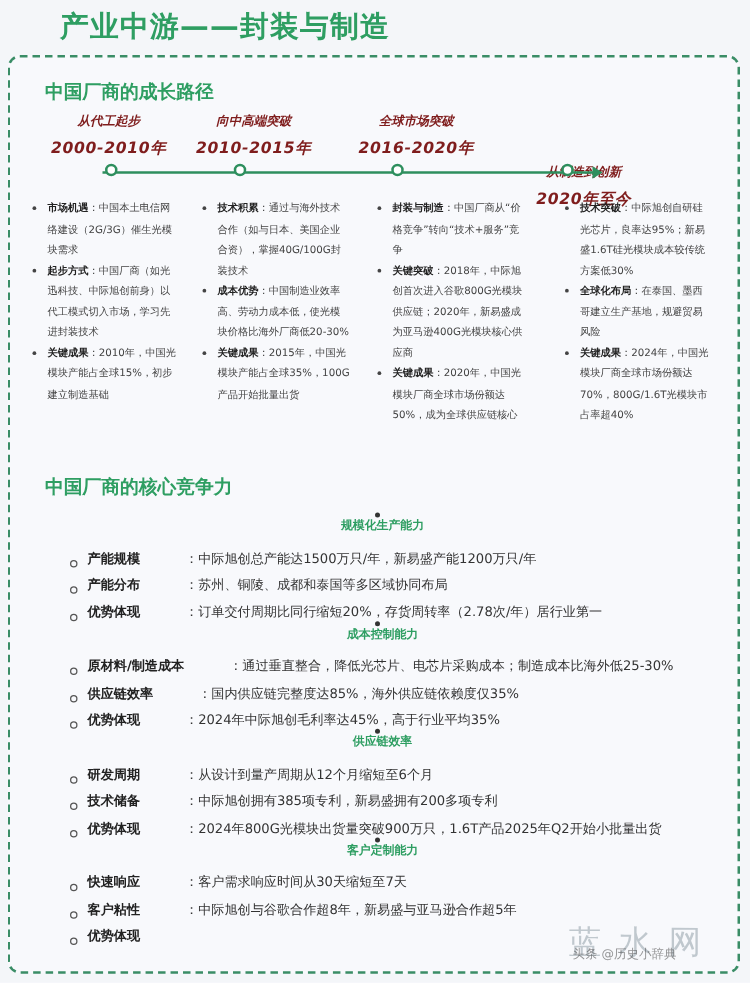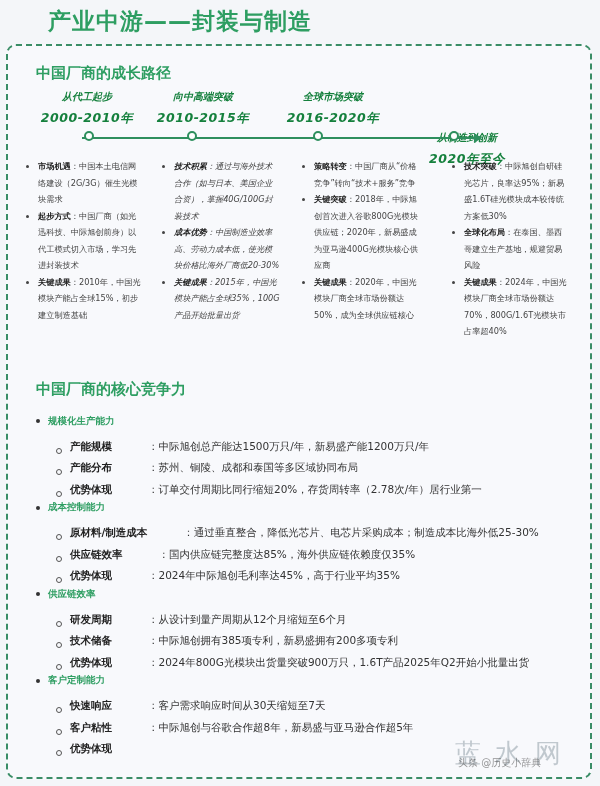--- a/index.html
+++ b/index.html
@@ -19,21 +19,21 @@
     position:absolute; left:6px; top:44px; width:586px; height:735px;
     border:2px dashed #3a8d66; border-radius:10px; box-sizing:border-box;
     background:#f8f9fc;
   }
   .section-title {
     position:absolute; left:36px;
     font-size:15px; font-weight:bold; color:#2e9e62;
   }
   .stage {
     position:absolute; top:90px; width:150px; text-align:center;
-    color:#15803d; font-style:italic; font-weight:bold;
+    color:#7f1d1d; font-style:italic; font-weight:bold;
   }
   .stage .name { font-size:10px; }
   .stage .period { font-size:12.5px; margin-top:6px; letter-spacing:0.5px; }
   .timeline-line {
     position:absolute; top:137px; left:82px; width:398px; height:2px; background:#2e8f5e;
   }
   .timeline-arrow {
     position:absolute; top:133px; left:474px; width:0; height:0;
     border-left:8px solid #2e8f5e; border-top:5px solid transparent; border-bottom:5px solid transparent;
   }
@@ -48,20 +48,21 @@
   .col ul { margin:0; padding:0 0 0 12px; }
   .col li { margin:0; padding:0; }
   .col li b { color:#222; }
   .core {
     position:absolute; left:36px; top:410px; width:540px;
     font-size:10.5px; color:#333;
   }
   .core .cat {
     display:flex; align-items:center; color:#2e9e62; font-weight:bold; font-size:9.5px;
     height:22px;
+    flex-direction:column;
   }
   .core .cat .bullet { width:4px; height:4px; background:#333; border-radius:50%; margin-right:8px; }
   .core .item { display:flex; align-items:flex-end; height:21.5px; padding-left:20px; }
   .core .item .circ { width:4px; height:4px; border:1px solid #555; border-radius:50%; margin-right:8px; flex-shrink:0; }
   .core .item b { color:#222; white-space:nowrap; }
   .core .item span.txt { white-space:nowrap;margin-left:36px; }
   .watermark {
     position:absolute; left:455px; top:736px;
     font-size:26px; color:rgba(90,110,120,0.35); letter-spacing:14px;
   }
@@ -102,30 +103,30 @@
 <div class="dot" style="left:313px;"></div>
 <div class="dot" style="left:449px;"></div>
 
 <div class="col" style="left:26px;">
   <ul>
     <li><b>市场机遇</b>：<span>中国本土电信网络建设（2G/3G）催生光模块需求</span></li>
     <li><b>起步方式</b>：<span>中国厂商（如光迅科技、中际旭创前身）以代工模式切入市场，学习先进封装技术</span></li>
     <li><b>关键成果</b>：<span>2010年，中国光模块产能占全球15%，初步建立制造基础</span></li>
   </ul>
 </div>
-<div class="col" style="left:162px;font-style:italic;">
+<div class="col" style="left:162px;">
   <ul>
     <li><b>技术积累</b>：<span>通过与海外技术合作（如与日本、美国企业合资），掌握40G/100G封装技术</span></li>
     <li><b>成本优势</b>：<span>中国制造业效率高、劳动力成本低，使光模块价格比海外厂商低20-30%</span></li>
     <li><b>关键成果</b>：<span>2015年，中国光模块产能占全球35%，100G产品开始批量出货</span></li>
   </ul>
 </div>
 <div class="col" style="left:302px;">
   <ul>
-    <li><b>策略转变</b>：<span>中国厂商从“价格竞争”转向“技术+服务”竞争</span></li>
+    <li><b>封装与制造</b>：<span>中国厂商从“价格竞争”转向“技术+服务”竞争</span></li>
     <li><b>关键突破</b>：<span>2018年，中际旭创首次进入谷歌800G光模块供应链；2020年，新易盛成为亚马逊400G光模块核心供应商</span></li>
     <li><b>关键成果</b>：<span>2020年，中国光模块厂商全球市场份额达50%，成为全球供应链核心</span></li>
   </ul>
 </div>
 <div class="col" style="left:452px;">
   <ul>
     <li><b>技术突破</b>：<span>中际旭创自研硅光芯片，良率达95%；新易盛1.6T硅光模块成本较传统方案低30%</span></li>
     <li><b>全球化布局</b>：<span>在泰国、墨西哥建立生产基地，规避贸易风险</span></li>
     <li><b>关键成果</b>：<span>2024年，中国光模块厂商全球市场份额达70%，800G/1.6T光模块市占率超40%</span></li>
   </ul>

